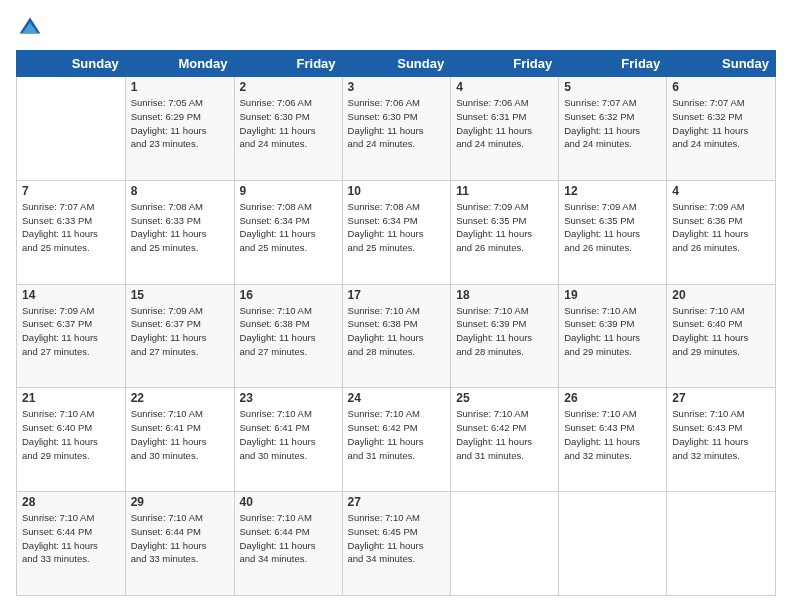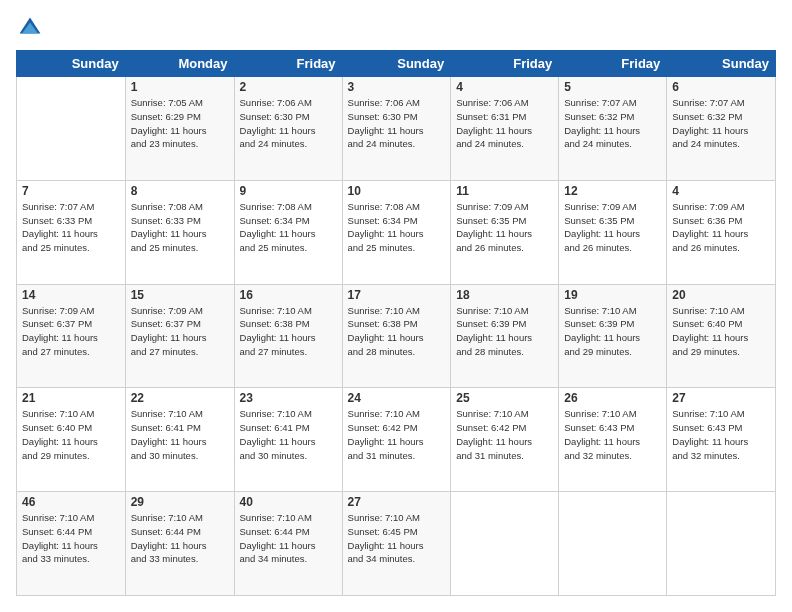--- a/index.html
+++ b/index.html
@@ -323,21 +323,21 @@
           <td>
             <span class="day-number">27</span>
             <div class="day-info" style="white-space: pre-line;">Sunrise: 7:10 AM
 Sunset: 6:43 PM
 Daylight: 11 hours
 and 32 minutes.</div>
           </td>
         </tr>
         <tr>
           <td>
-            <span class="day-number">46</span>
+            <span class="day-number">28</span>
             <div class="day-info" style="white-space: pre-line;">Sunrise: 7:10 AM
 Sunset: 6:44 PM
 Daylight: 11 hours
 and 33 minutes.</div>
           </td>
           <td>
             <span class="day-number">29</span>
             <div class="day-info" style="white-space: pre-line;">Sunrise: 7:10 AM
 Sunset: 6:44 PM
 Daylight: 11 hours

